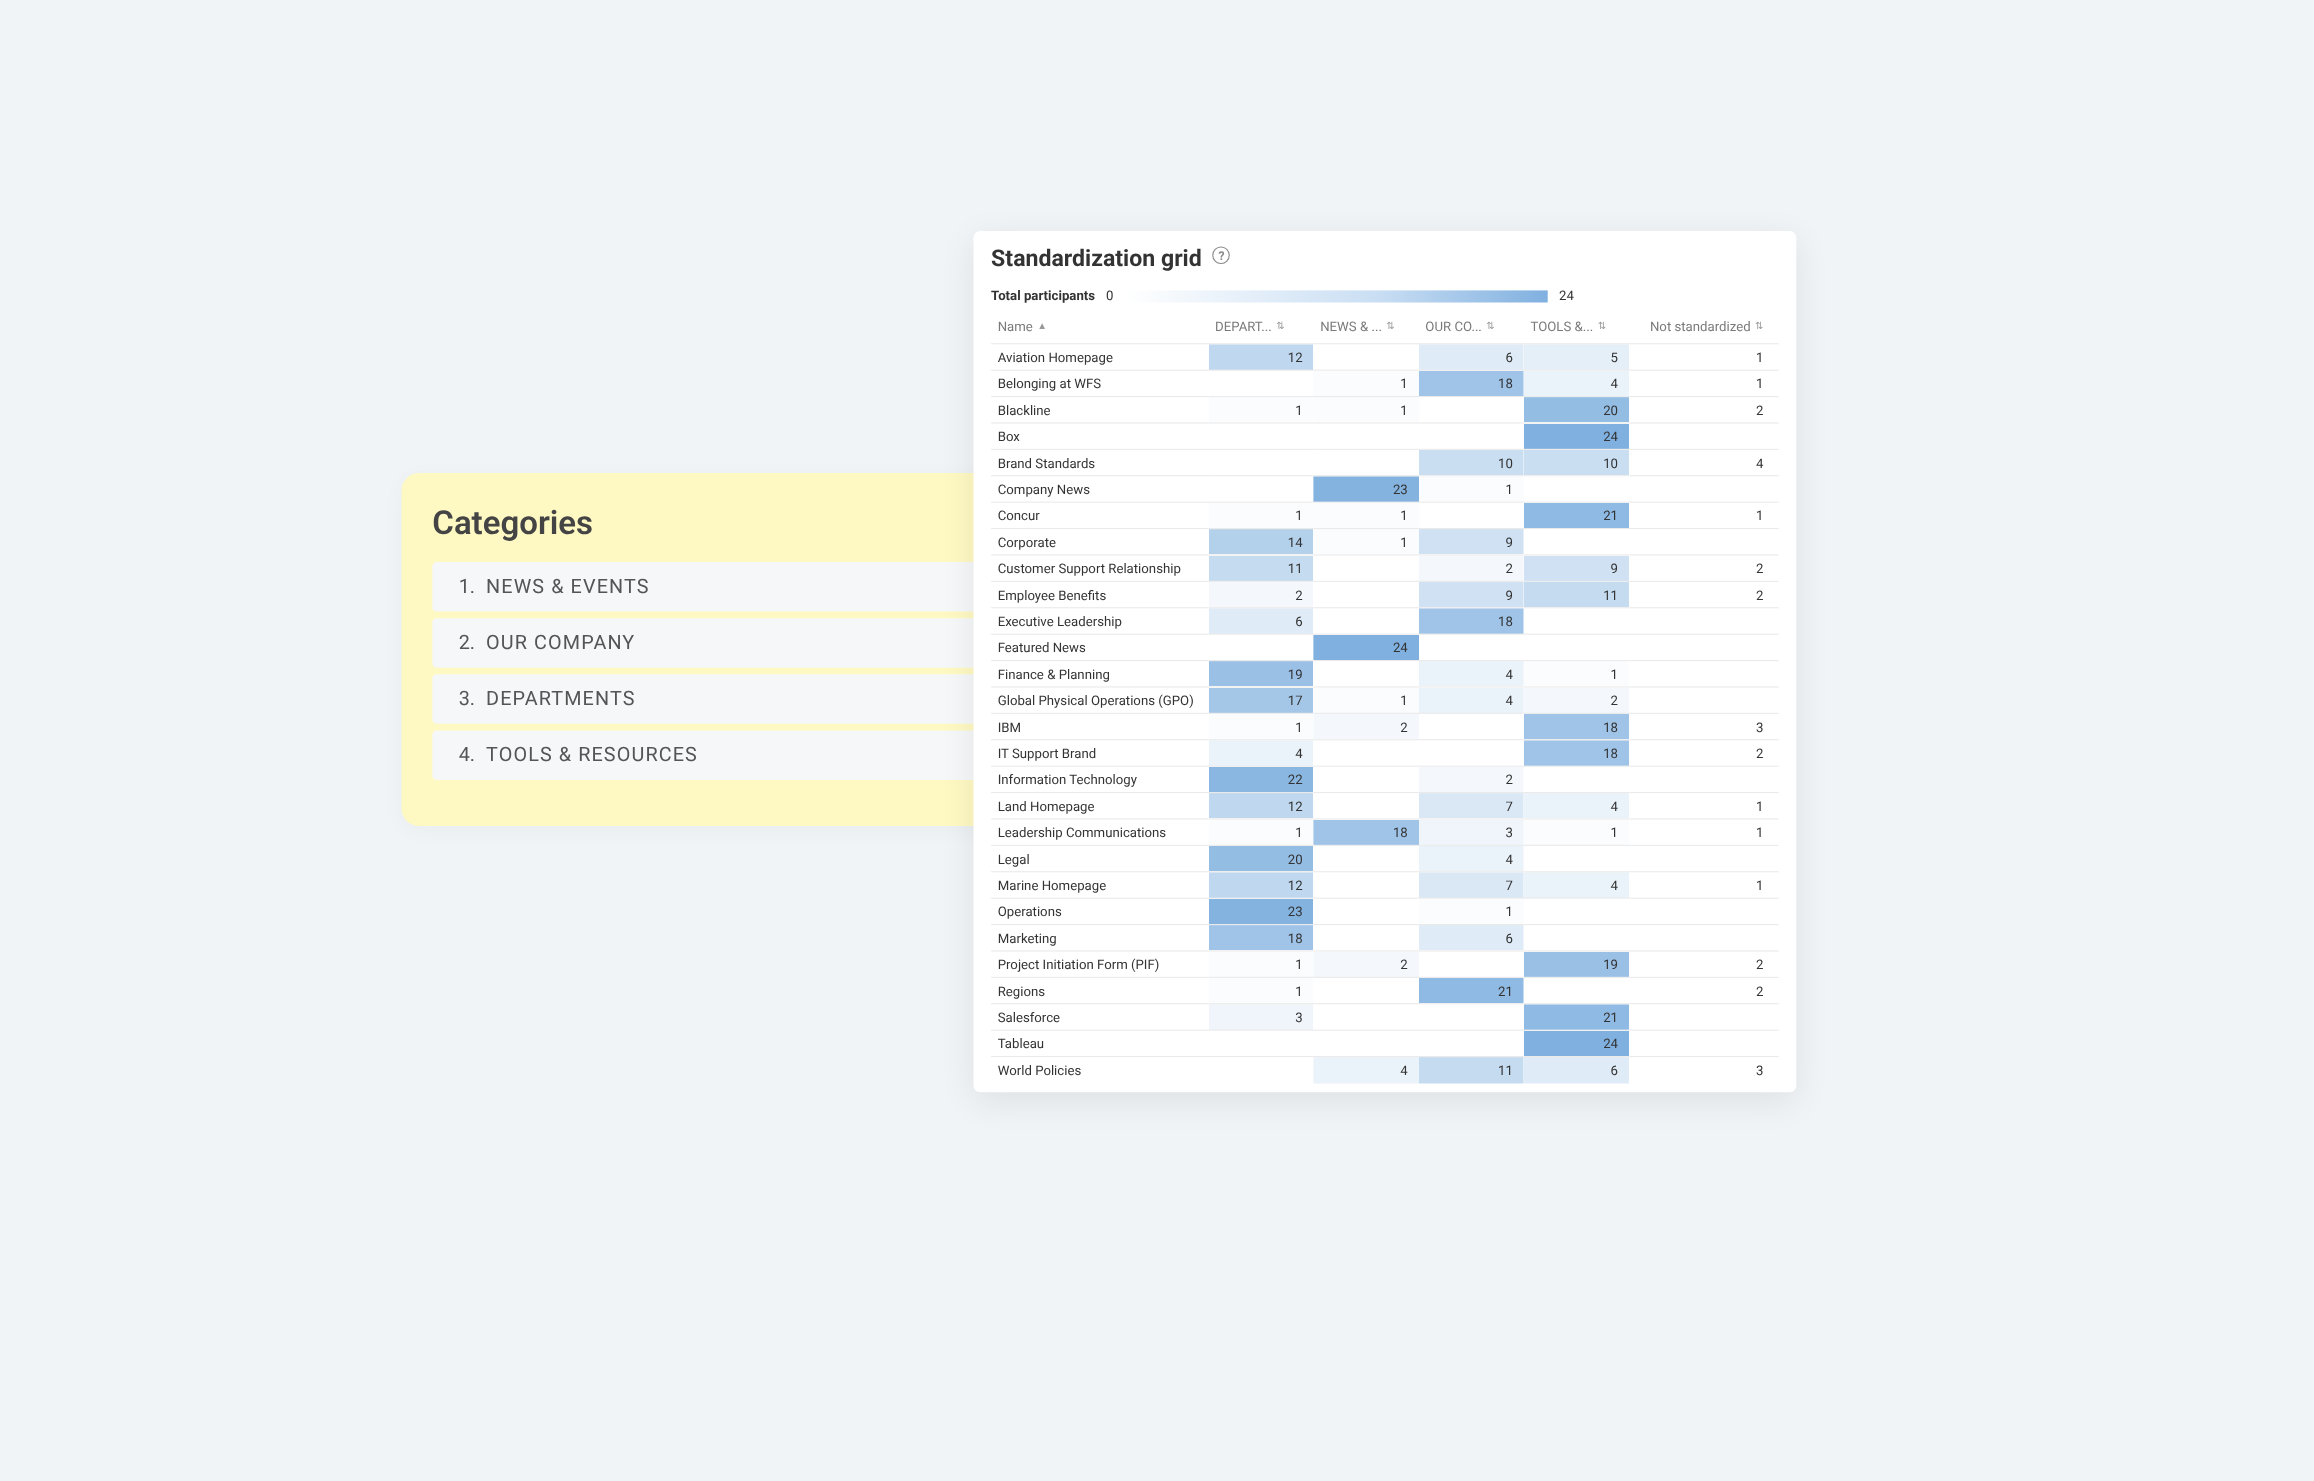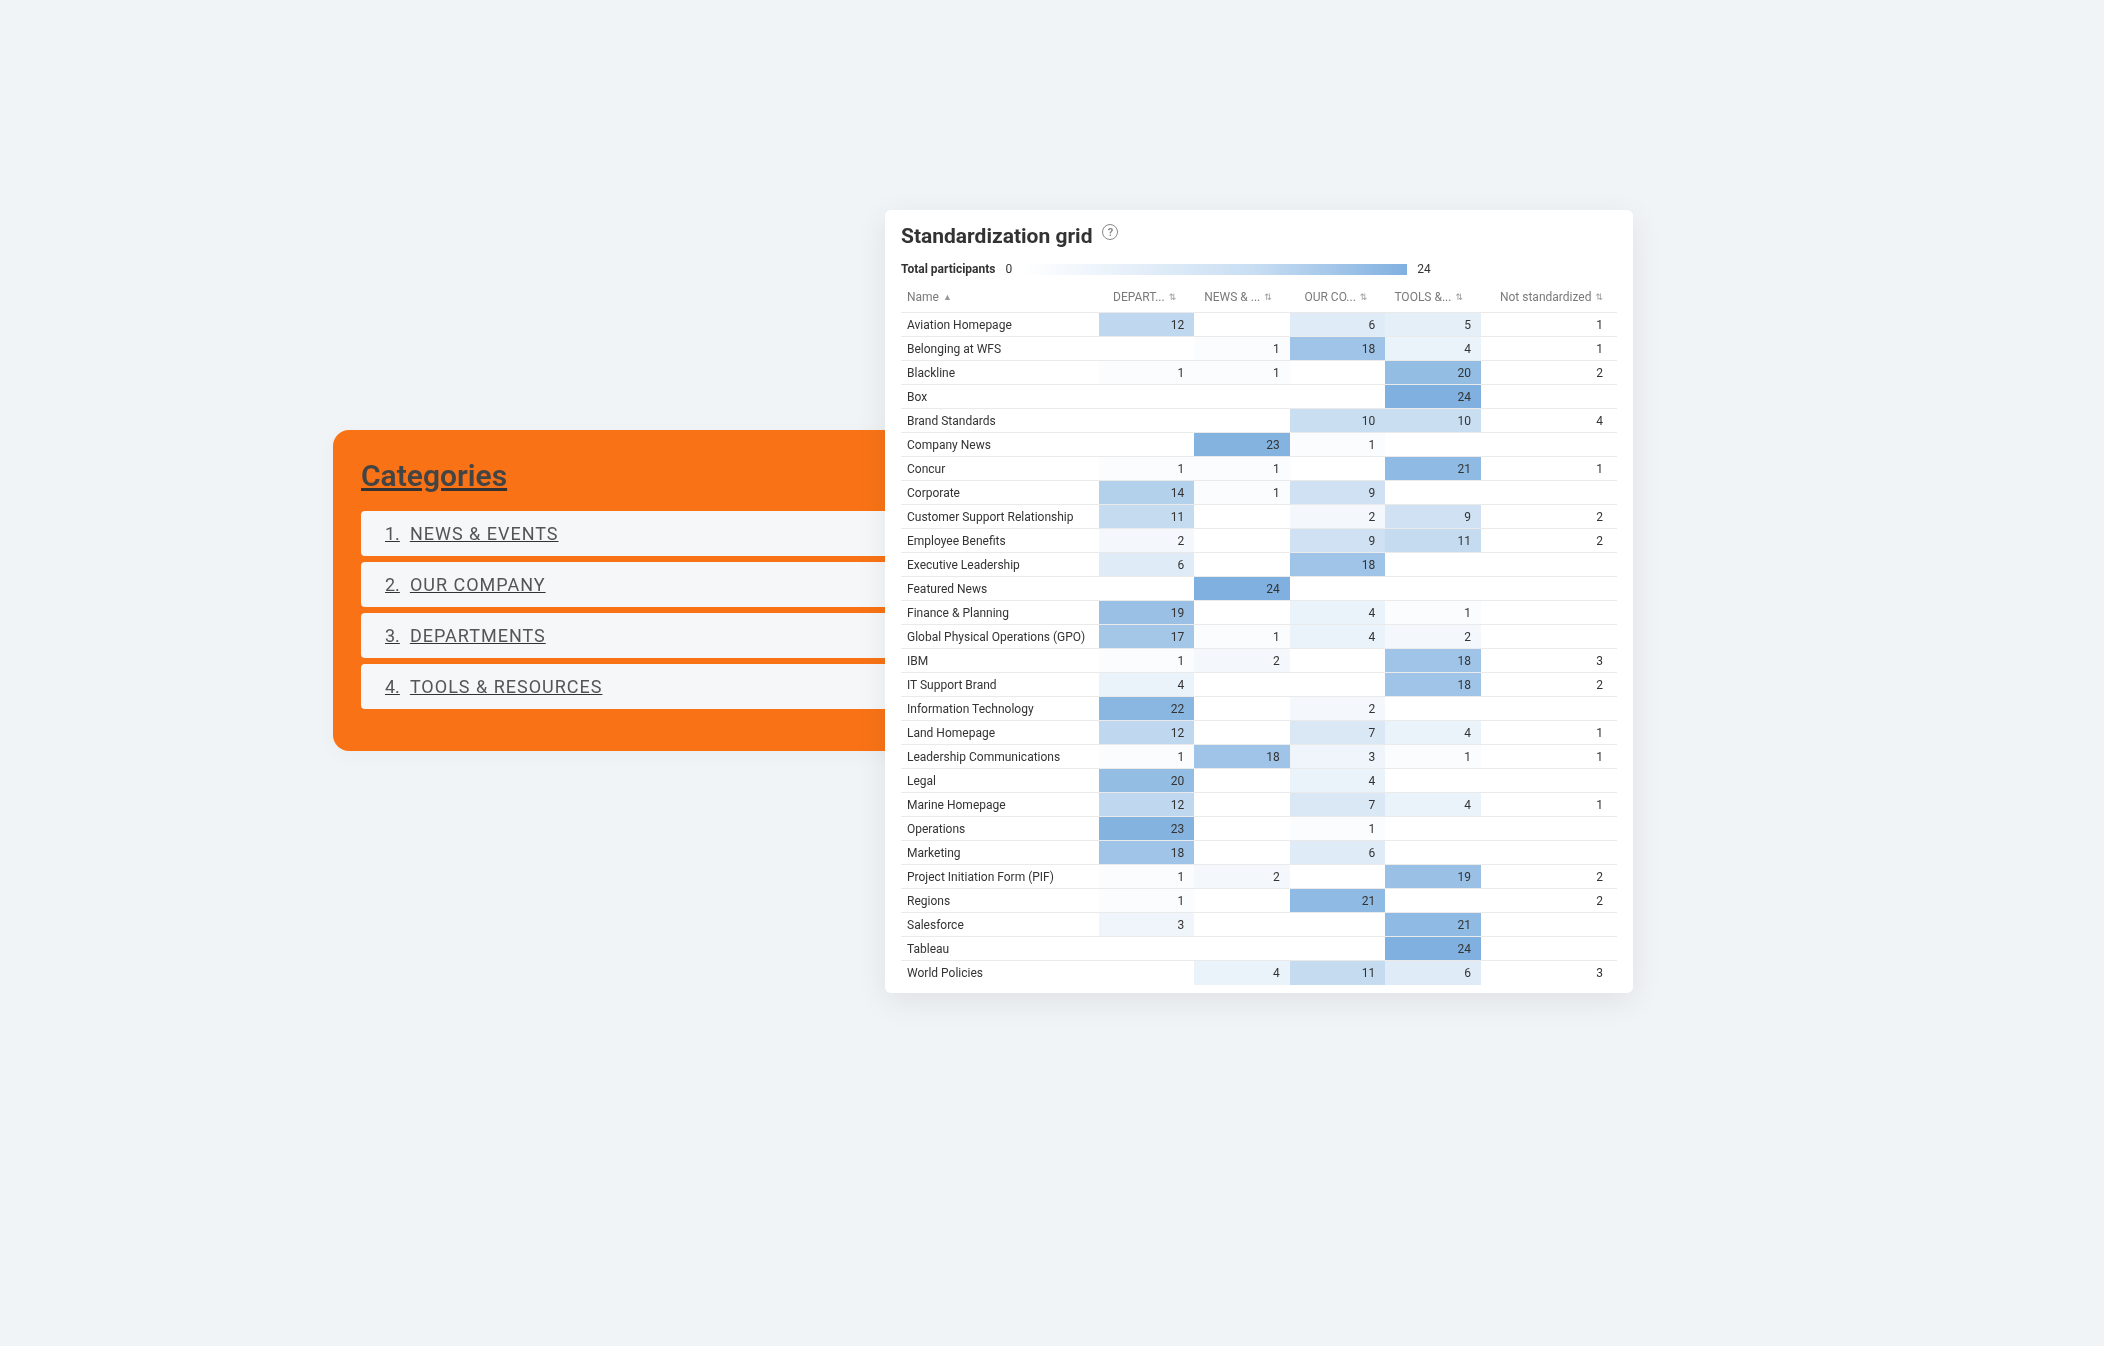--- a/index.html
+++ b/index.html
@@ -8,29 +8,28 @@
       background: #f0f4f7;
       width: 2104px;
       height: 1346px;
       position: relative;
       color: #333;
     }
 
     
     .categories-card {
       position: absolute;
-      left: 333px;
+      left: 365px;
       top: 430px;
       width: 630px;
-      background: #f97316;
+      background: #fef9c3;
       border-radius: 16px;
       padding: 28px 28px 36px 28px;
       box-shadow: 0 4px 20px rgba(0,0,0,0.03);
       z-index: 1;
-      text-decoration: underline;
     }
     .categories-title {
       font-size: 30px;
       font-weight: 600;
       color: #444;
       margin-bottom: 18px;
     }
     .categories-list { list-style: none; }
     .categories-list li {
       background: #f6f7f8;
@@ -80,21 +79,21 @@
       text-align: left;
       color: #7a7a7a;
       font-weight: 400;
       padding: 4px 6px 8px 6px;
       white-space: nowrap;
       overflow: hidden;
       text-overflow: ellipsis;
       position: relative;
     }
     table.grid th.col-name { width: 186px; }
-    table.grid th.col-val  { width: 90px; text-align:right; padding-right:18px; }
+    table.grid th.col-val  { width: 90px; text-align:left; padding-right:18px; }
     table.grid th.col-notstd { width: 128px; text-align:right; padding-right:14px; }
     .sort-icon {
       display:inline-block; margin-left:4px; font-size:9px; color:#999; line-height:1;
       vertical-align: middle;
     }
     table.grid td {
       border-top: 1px solid #eaeaea;
       padding: 0 6px;
       height: 24px;
       white-space: nowrap;

